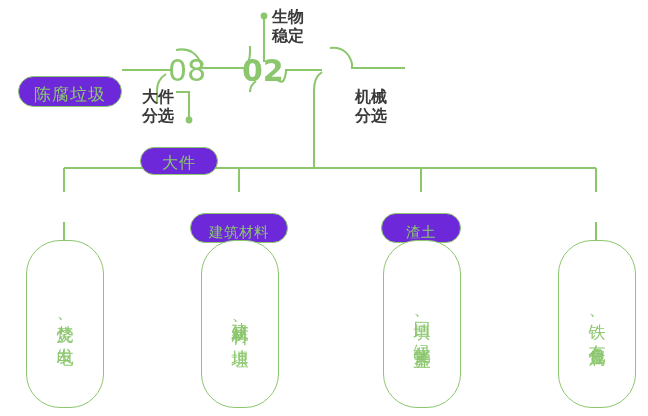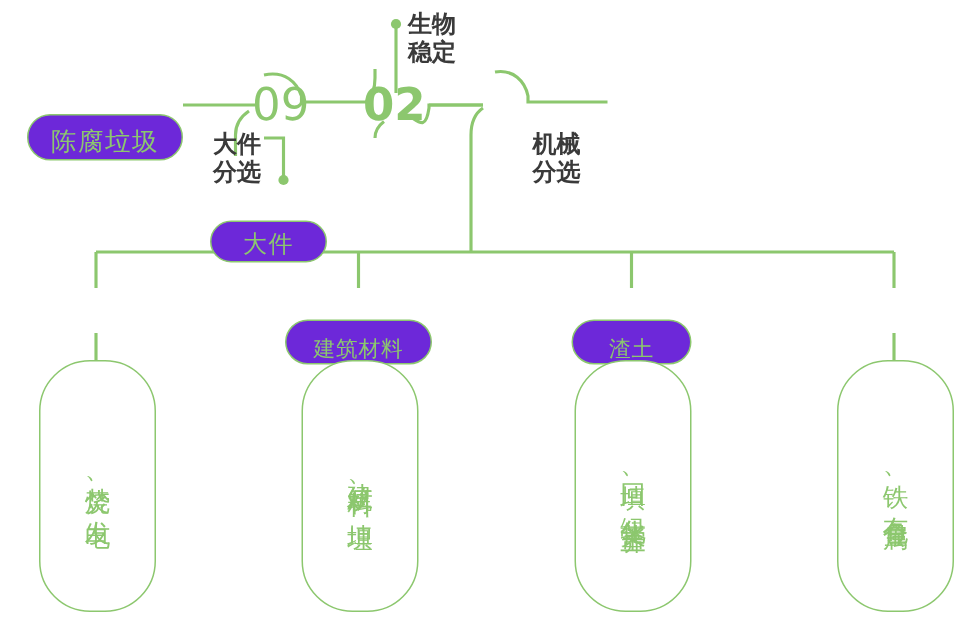--- a/index.html
+++ b/index.html
@@ -137,21 +137,21 @@
     </g>
 
     <circle cx="264" cy="16" r="3.4" fill="#8cc76e"></circle>
     <circle cx="189" cy="120" r="3.4" fill="#8cc76e"></circle>
   </svg>
 
   <div class="pill pill-root" style="left:18px; top:55px; width:104px; height:31px;">
     <span>陈腐垃圾</span>
   </div>
 
-  <div class="ovl stage-num" style="left:168px; top:53px;">09</div>
+  <div class="ovl stage-num" style="left:168px; top:53px;">08</div>
 
   <div class="ovl stage-num" style="left:242px; top:53px;font-weight:bold;">02</div>
 
 
   <div class="ovl dark-label" style="left:133px; top:88px; width:50px;">
     <div>大件</div>
     <div>分选</div>
   </div>
 
   <div class="ovl dark-label" style="left:272px; top:8px; width:40px; text-align:left;">

